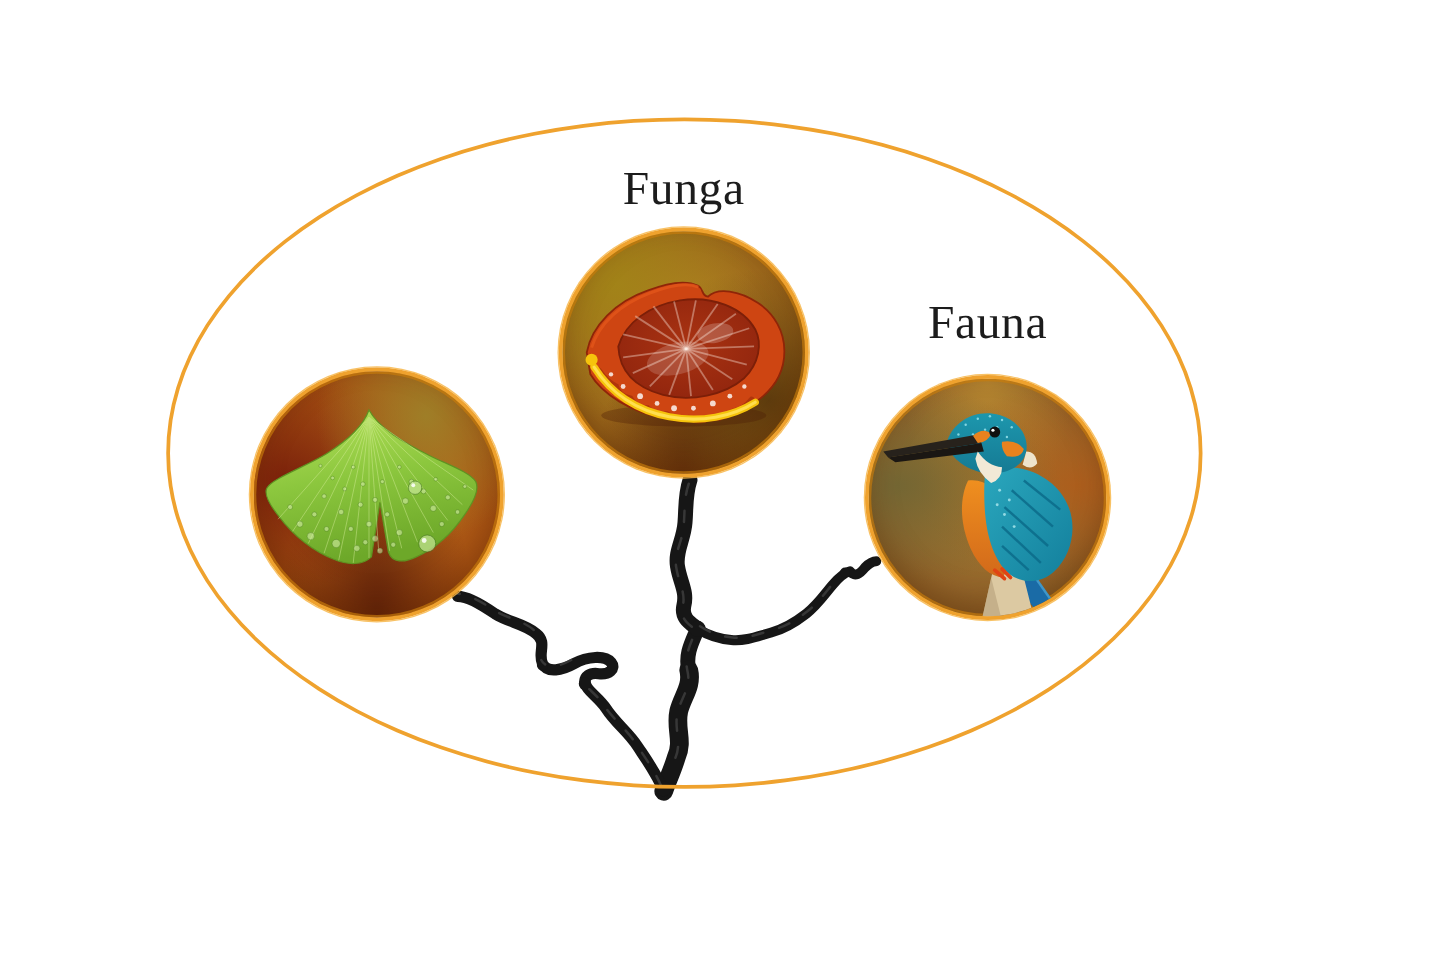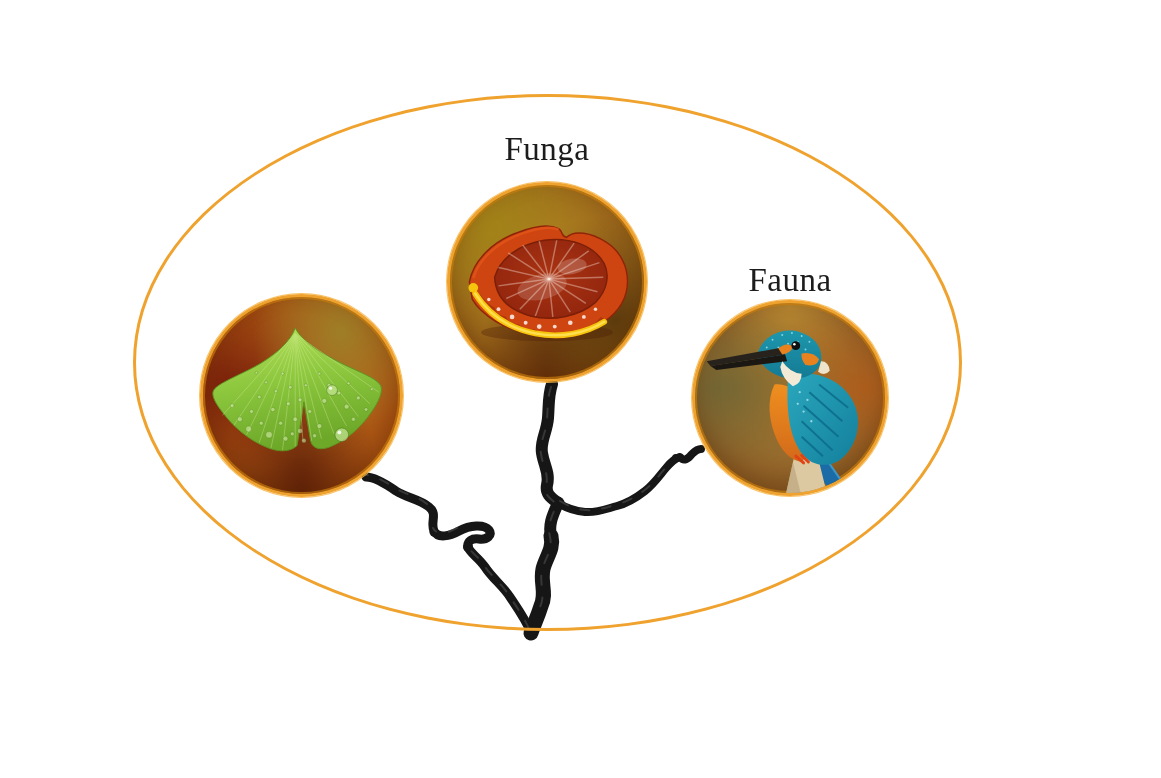--- a/index.html
+++ b/index.html
@@ -1,25 +1,25 @@
 <!DOCTYPE html>
 <html><head>
 <meta charset="utf-8">
 <style>
   html,body{margin:0;padding:0;background:#ffffff;}
   .scene{position:relative;width:1161px;height:778px;background:#ffffff;overflow:hidden;
          font-family:"Liberation Serif", serif;}
   .domain-ellipse{position:absolute;left:133px;top:94px;width:829px;height:537px;
          border:3px solid #EFA22E;border-radius:50%;z-index:2;box-sizing:border-box;}
   .branch-svg{position:absolute;left:0;top:0;width:1161px;height:778px;z-index:1;}
-  .node-label{position:absolute;z-index:4;text-align:center;font-size:33px;
+  .node-label{position:absolute;z-index:4;text-align:center;font-size:38px;
          letter-spacing:.5px;color:#1C1C1C;line-height:1.1;}
   .label-flora{left:200px;top:238px;width:203px;}
   .label-funga{left:447px;top:131px;width:200px;}
-  .label-fauna{left:692px;top:238px;width:196px;margin-top:24px;}
+  .label-fauna{left:692px;top:238px;width:196px;}
   .node-circle{position:absolute;z-index:3;border-radius:50%;box-sizing:border-box;
          border:3px solid #EFA22E;overflow:hidden;
          box-shadow:inset 0 0 0 2px rgba(201,124,10,.65), inset 0 -10px 22px rgba(95,40,0,.35),
                     0 0 0 1px rgba(247,183,74,.85);}
   .circle-flora{left:200px;top:294px;width:203px;height:203px;
      background:
        radial-gradient(ellipse at 70% 18%, rgba(158,128,40,.95) 0%, rgba(158,128,40,0) 45%),
        radial-gradient(ellipse at 14% 45%, rgba(120,30,10,.95) 0%, rgba(120,30,10,0) 55%),
        radial-gradient(ellipse at 50% 100%, rgba(88,28,8,.9) 0%, rgba(88,28,8,0) 55%),
        radial-gradient(circle at 55% 48%, #c8741e 0%, #a34f12 60%, #7d300c 100%);}

